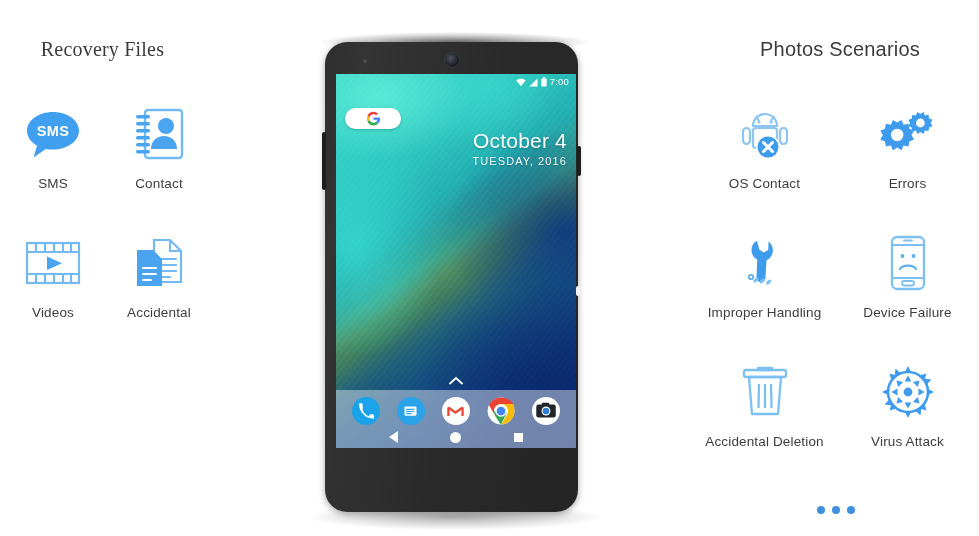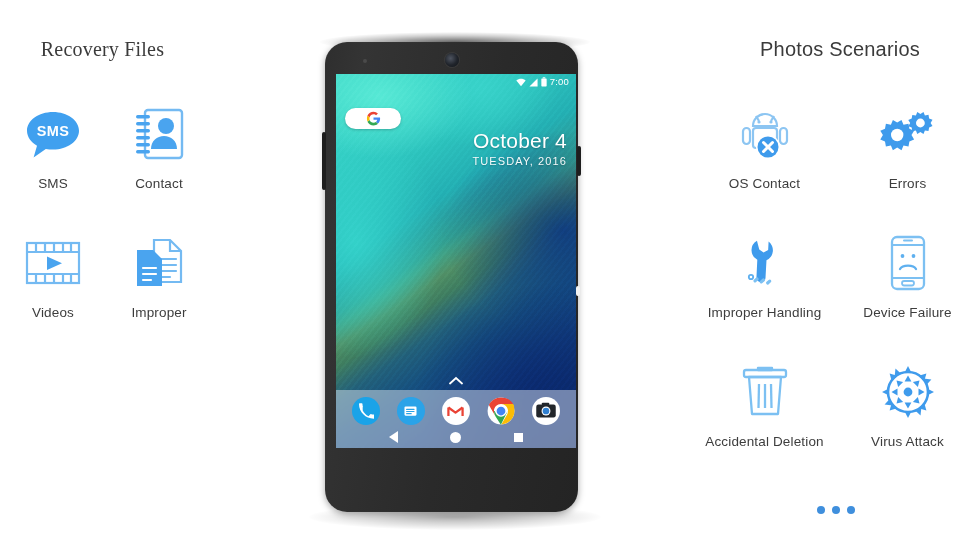--- a/index.html
+++ b/index.html
@@ -274,21 +274,21 @@
             <line x1="29" y1="41" x2="38" y2="41"></line>
           </g>
           <path d="M5 14h16l9 9v27H5z" fill="#4aa4ef"></path>
           <g stroke="#ffffff" stroke-width="2.2" stroke-linecap="round">
             <line x1="11" y1="32" x2="24" y2="32"></line>
             <line x1="11" y1="38" x2="24" y2="38"></line>
             <line x1="11" y1="44" x2="19" y2="44"></line>
           </g>
         </svg>
       </span>
-      <span class="cap">Improper</span>
+      <span class="cap">Accidental</span>
     </div>
   </div>
 
   <div id="phone-wrap">
     <div id="phone-top-shadow"></div>
     <div id="phone-shadow"></div>
 
     <div id="phone-body">
       <div id="btn-volume"></div>
       <div id="btn-power"></div>

